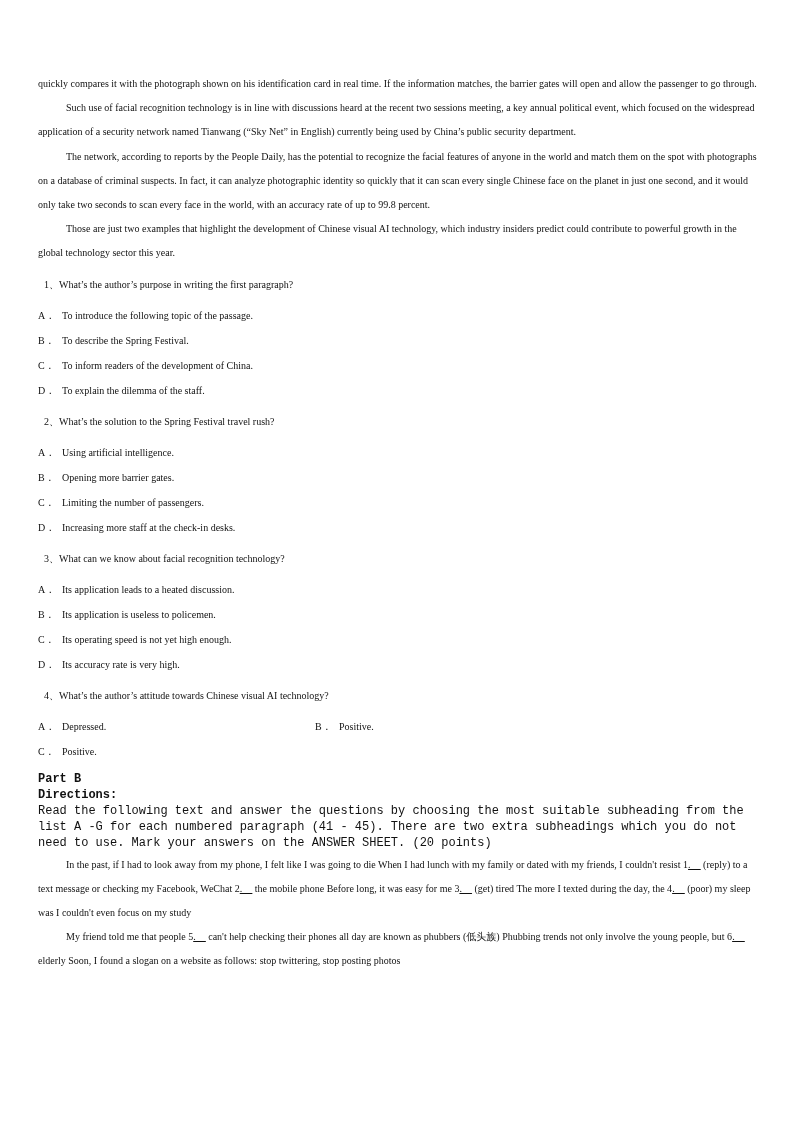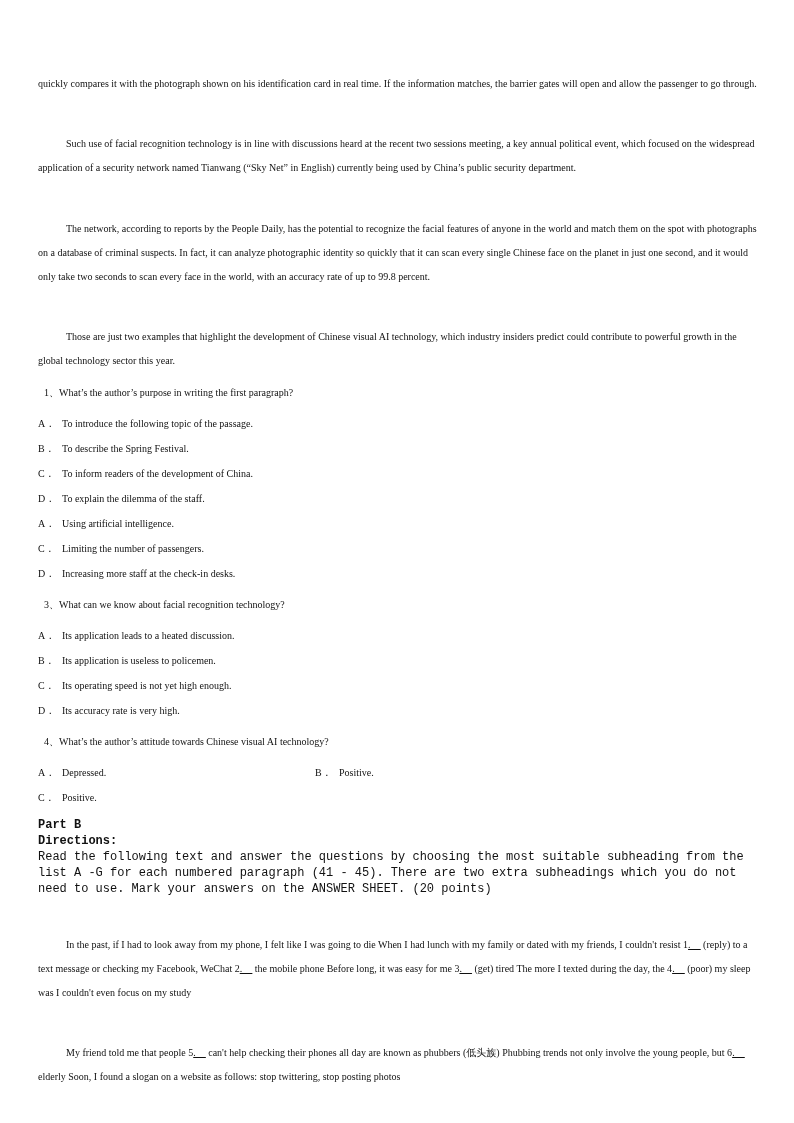--- a/index.html
+++ b/index.html
@@ -1,20 +1,20 @@
 <!DOCTYPE html>
 <html><head>
   <meta charset="utf-8">
   <style>
     html, body { margin: 0; padding: 0; background: #ffffff; }
     body { width: 794px; height: 1123px; position: relative; overflow: hidden; color: #111; }
     .page { position: absolute; left: 38px; top: 72px; width: 720px; }
     .serif { font-family: "Liberation Serif", "DejaVu Serif", serif; font-size: 10px; }
     .p { margin: 0; line-height: 24.2px; text-align: left; }
-    .indent { text-indent: 28px; margin-top: 36px; }
+    .indent { text-indent: 28px; }
     .q { margin: 6px; line-height: 25px; }
     .opt { margin: 0; line-height: 25px; }
     .opt .lab { display: inline-block; width: 24px; }
     .row2 { display: flex; }
     .row2 .opt { width: 277px; }
     .mono { font-family: "Liberation Mono", "DejaVu Sans Mono", monospace; font-size: 12px; line-height: 16px; margin: 0; }
     .mono.bold { font-weight: bold; }
     .blank { text-decoration: underline; }
     .partb { margin-top: 7px; }
     .cloze { margin-top: 2px; }
@@ -35,21 +35,23 @@
 
     <div>
       <p class="q"><span>1、</span><span>What’s the author’s purpose in writing the first paragraph?</span></p>
       <p class="opt"><span class="lab">A．</span><span>To introduce the following topic of the passage.</span></p>
       <p class="opt"><span class="lab">B．</span><span>To describe the Spring Festival.</span></p>
       <p class="opt"><span class="lab">C．</span><span>To inform readers of the development of China.</span></p>
       <p class="opt"><span class="lab">D．</span><span>To explain the dilemma of the staff.</span></p>
     </div>
 
     <div>
+      <p class="q"><span>2、</span><span>What’s the solution to the Spring Festival travel rush?</span></p>
       <p class="opt"><span class="lab">A．</span><span>Using artificial intelligence.</span></p>
+      <p class="opt"><span class="lab">B．</span><span>Opening more barrier gates.</span></p>
       <p class="opt"><span class="lab">C．</span><span>Limiting the number of passengers.</span></p>
       <p class="opt"><span class="lab">D．</span><span>Increasing more staff at the check-in desks.</span></p>
     </div>
 
     <div>
       <p class="q"><span>3、</span><span>What can we know about facial recognition technology?</span></p>
       <p class="opt"><span class="lab">A．</span><span>Its application leads to a heated discussion.</span></p>
       <p class="opt"><span class="lab">B．</span><span>Its application is useless to policemen.</span></p>
       <p class="opt"><span class="lab">C．</span><span>Its operating speed is not yet high enough.</span></p>
       <p class="opt"><span class="lab">D．</span><span>Its accuracy rate is very high.</span></p>

